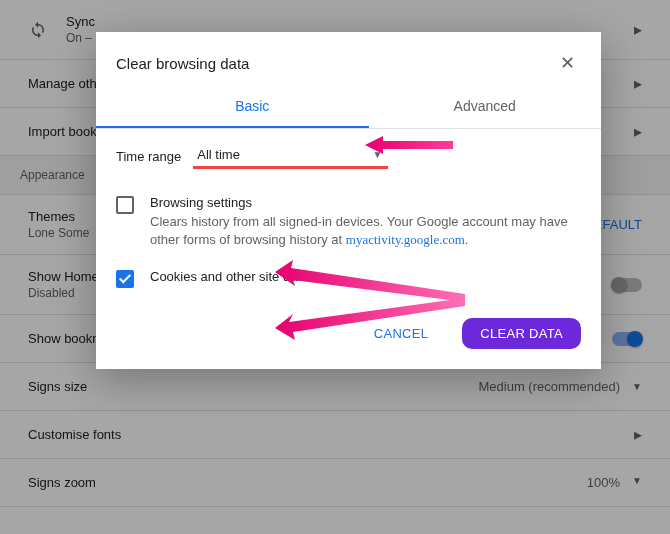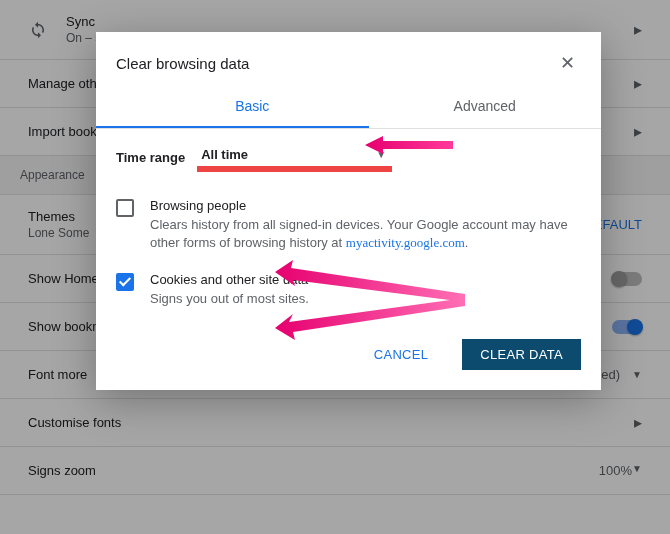--- a/index.html
+++ b/index.html
@@ -25,38 +25,38 @@
   
   .dialog { position: absolute; top: 32px; left: 96px; width: 505px; background: #fff; box-shadow: 0 10px 40px rgba(0,0,0,0.3); z-index: 5; }
   .dlg-header { display:flex; align-items:center; justify-content:space-between; padding: 16px 20px 8px 20px; }
   .dlg-title { color:#202124; font-size:15px; }
   .close { color:#5f6368; font-size:18px; cursor:pointer; padding:4px 6px; }
   
   .tabs { display:flex; border-bottom:1px solid #e0e0e0; }
   .tab { flex:1; text-align:center; padding:12px 0; font-size:14px; color:#5f6368; cursor:pointer; }
   .tab.active { color:#1a73e8; border-bottom:2px solid #1a73e8; font-weight:500;padding-left:40px; }
   
-  .row-tr { display:flex; align-items:center; padding: 14px 20px 8px 20px; gap:12px;font-weight:bold; }
+  .row-tr { display:flex; align-items:center; padding: 14px 20px 8px 20px; gap:12px; }
   .tr-label { color:#202124; font-size:13px; }
-  .select { flex:0 0 195px; display:flex; justify-content:space-between; align-items:center; border-bottom:6px solid #ef4444; padding:4px 6px 4px 4px; color:#202124; font-size:13px; cursor:pointer; }
+  .select { flex:0 0 195px; display:flex; justify-content:space-between; align-items:center; border-bottom:3px solid #ef4444; padding:4px 6px 4px 4px; color:#202124; font-size:13px; cursor:pointer; }
   .tri-down { font-size:10px; color:#5f6368; }
   
   .opts { padding: 8px 20px 0 20px; }
   .opt { display:flex; gap:16px; padding: 10px 0; }
   .chk { width:18px; height:18px; border:2px solid #5f6368; border-radius:2px; flex-shrink:0; margin-top:1px; position:relative; cursor:pointer; }
   .chk.checked { background:#1a73e8; border-color:#1a73e8; }
   .chk.checked::after { content:""; position:absolute; left:4px; top:0px; width:4px; height:9px; border:solid #fff; border-width:0 2px 2px 0; transform:rotate(45deg); }
   .opt-title { color:#202124; font-size:13px; margin-bottom:3px; }
   .opt-desc { color:#5f6368; font-size:13px; line-height:1.4; }
   .opt-desc a { color:#1a73e8; text-decoration:none;font-family:Liberation Serif, serif; }
   
   .dlg-footer { display:flex; justify-content:flex-end; gap:16px; padding:20px; }
   .btn { padding:8px 18px; font-size:13px; font-weight:500; border:none; cursor:pointer; letter-spacing:0.3px; }
   .btn.cancel { background:transparent; color:#1a73e8; }
-  .btn.primary { background:#0c4a6e; color:#fff; }
+  .btn.primary { background:#6d28d9; color:#fff;border-radius:10px; }
   
   
   .arrow { position:absolute; z-index:10; pointer-events:none; }
 </style>
 </head>
 <body>
 
 <div class="bg">
   <div class="bg-row">
     <div style="display:flex;align-items:center">
@@ -86,41 +86,42 @@
   <div class="bg-row">
     <div>
       <div class="title">Themes</div>
       <div class="sub">Lone Some</div>
     </div>
     <span class="right-text" style="color:#1a73e8;font-weight:500">RESET TO DEFAULT</span>
   </div>
   <div class="bg-row">
     <div>
       <div class="title">Show Home button</div>
+      <div class="sub">Disabled</div>
     </div>
     <div class="toggle"></div>
   </div>
   <div class="bg-row">
     <span class="title">Show bookmarks bar</span>
     <div class="toggle on"></div>
   </div>
   <div class="bg-row">
-    <span class="title">Font more</span>
+    <span class="title">Signs size</span>
     <div style="display:flex;align-items:center;gap:12px">
       <span class="right-text">Medium (recommended)</span>
       <span class="tri-down">▼</span>
     </div>
   </div>
   <div class="bg-row">
     <span class="title">Customise fonts</span>
     <span class="chev">▸</span>
   </div>
   <div class="bg-row">
     <span class="title">Signs zoom</span>
-    <div style="display:flex;align-items:flex-start;">
+    <div style="display:flex;align-items:flex-start;gap:12px">
       <span class="right-text">100%</span>
       <span class="tri-down">▼</span>
     </div>
   </div>
 </div>
 
 <div class="dimmer"></div>
 
 <div class="dialog">
   <div class="dlg-header">
@@ -135,29 +136,28 @@
     <span class="tr-label">Time range</span>
     <div class="select">
       <span>All time</span>
       <span class="tri-down">▼</span>
     </div>
   </div>
   <div class="opts">
     <div class="opt">
       <div class="chk"></div>
       <div>
-        <div class="opt-title">Browsing people</div>
+        <div class="opt-title">Browsing settings</div>
         <div class="opt-desc"><span>Clears history from all signed-in devices. Your Google account may have other forms of browsing history at </span><a>myactivity.google.com</a><span>.</span></div>
       </div>
     </div>
     <div class="opt">
       <div class="chk checked"></div>
       <div>
         <div class="opt-title">Cookies and other site data</div>
-        <div class="opt-desc">Signs you out of most sites.</div>
       </div>
     </div>
   </div>
   <div class="dlg-footer">
     <button class="btn cancel">CANCEL</button>
     <button class="btn primary">CLEAR DATA</button>
   </div>
 </div>
 
 <svg class="arrow" style="left:365px;top:130px" width="90" height="30">

